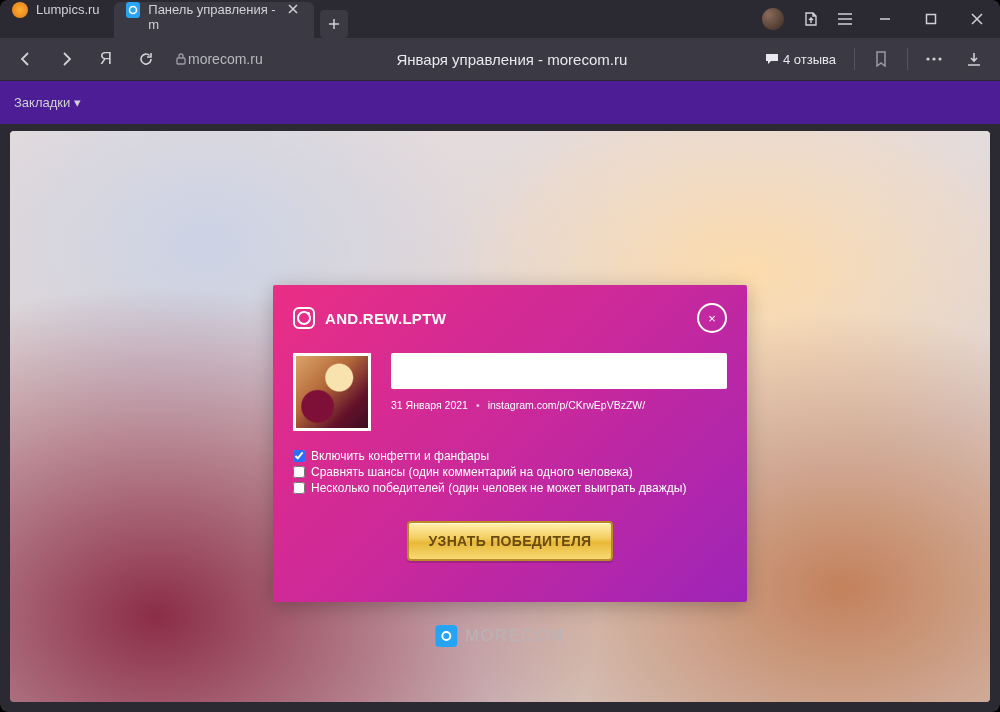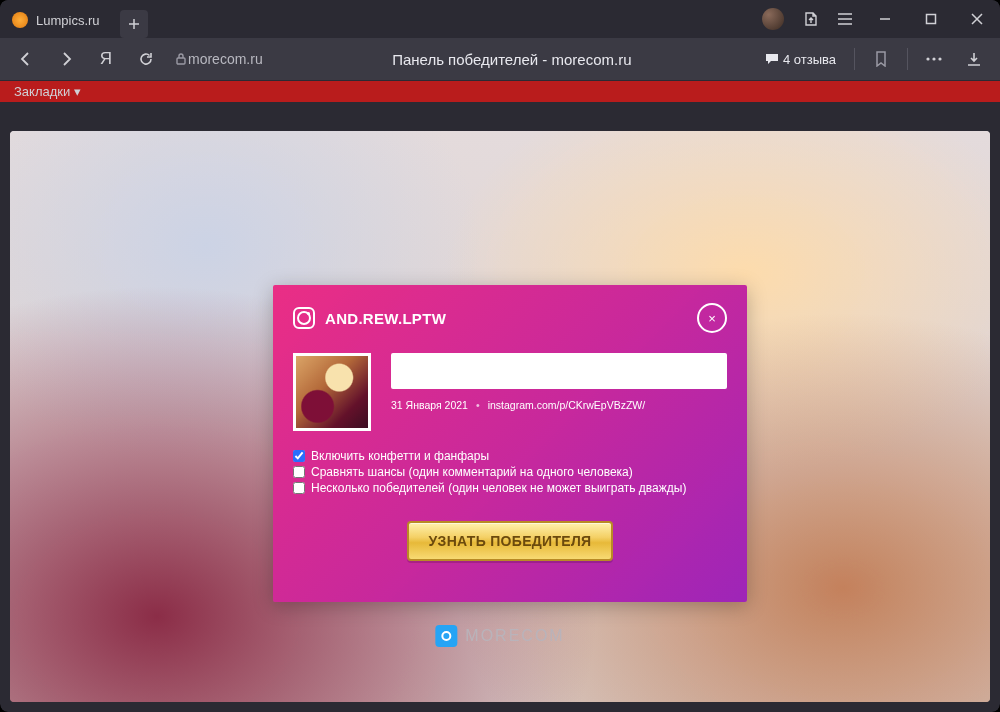--- a/index.html
+++ b/index.html
@@ -14,21 +14,21 @@
 }
 .window { width: 1000px; height: 712px; border-radius: 8px; overflow: hidden; background:#2b2a33; position:relative; }
 .titlebar {
   height: 38px;
   background: #2b2a33;
   display: flex;
   align-items: center;
 }
 .tabs { display: flex; height: 100%; align-items: flex-end; flex:1; }
 .tab {
-  height: 36px; display: flex; align-items: center; gap: 8px;
+  height: 36px; display: flex; align-items: flex-start; gap: 8px;
   padding: 0 14px 0 12px; color: #d0d0d5; font-size: 13px;
   border-top-left-radius: 6px; border-top-right-radius: 6px;
   max-width: 200px; position: relative; cursor: pointer;
 }
 .tab.active { background: #3b3a44; }
 .tab .favicon { width: 16px; height: 16px; display:inline-flex; align-items:center; justify-content:center; }
 .tab .favicon.orange { background: radial-gradient(circle,#ffae3a,#e07a10); border-radius:50%; }
 .tab .favicon.blue { background:#2aa3f0; border-radius:3px; color:#fff; font-size:10px; }
 .tab .close { width:14px; height:14px; display:inline-flex; align-items:center; justify-content:center; color:#d0d0d5; }
 .newtab { width:28px; height:28px; margin-left:6px; border-radius:4px; display:flex; align-items:center; justify-content:center; color:#d0d0d5; background:#3b3a44; cursor:pointer; }
@@ -40,21 +40,21 @@
   height: 42px; background:#3b3a44; display:flex; align-items:center; padding:0 8px; gap:4px;
 }
 .tbtn { width:36px; height:36px; display:flex; align-items:center; justify-content:center; color:#d0d0d5; cursor:pointer; border-radius:4px; }
 .addr {
   display:flex; align-items:center; color:#b8b8c0; font-size:14px;
   padding:0 6px;
 }
 .page-title-center { flex:1; text-align:center; color:#e8e8ee; font-size:15px; }
 .reviews { display:flex; align-items:center; gap:4px; color:#e8e8ee; font-size:13px; padding:0 10px; cursor:pointer; }
 .divider-v { width:1px; height:22px; background:#55545f; margin:0 4px; }
-.bookbar { height:22px; background:#b91c1c; display:flex; align-items:center; padding:0 14px; color:#d0d0d5; font-size:13px; border-top:1px solid #2b2a33;}
+.bookbar { height:44px; background:#4c1d95; display:flex; align-items:center; padding:0 14px; color:#d0d0d5; font-size:13px; border-top:1px solid #2b2a33;}
 .content {
   position:absolute; left:10px; right:10px; top: 131px; bottom:10px;
   border-radius:4px; overflow:hidden;
   background:
    radial-gradient(ellipse 800px 600px at 15% 85%, rgba(122,18,48,.85), transparent 55%),
    radial-gradient(ellipse 700px 500px at 85% 80%, rgba(182,97,47,.7), transparent 55%),
    radial-gradient(ellipse 600px 400px at 75% 25%, rgba(255,220,170,.9), transparent 50%),
    radial-gradient(ellipse 500px 400px at 20% 20%, rgba(200,210,230,.85), transparent 55%),
    linear-gradient(#e4dbdc,#d8ccc9);
   filter: saturate(1.05);
@@ -110,20 +110,33 @@
 <body>
 
 <div class="window">
 
   <div class="titlebar">
     <div class="tabs">
       <div class="tab">
         <span class="favicon orange"></span>
         <span>Lumpics.ru</span>
       </div>
+      <div class="tab active">
+        <span class="favicon blue">
+          <svg width="10" height="10" viewBox="0 0 10 10">
+              <circle cx="5" cy="5" r="3.5" fill="none" stroke="#fff" stroke-width="1.6"></circle>
+            </svg>
+        </span>
+        <span>Панель управления - m</span>
+        <span class="close">
+          <svg width="10" height="10" viewBox="0 0 10 10">
+              <path d="M1 1 L9 9 M9 1 L1 9" stroke="#d0d0d5" stroke-width="1.5"></path>
+            </svg>
+        </span>
+      </div>
       <div class="newtab">
         <svg width="12" height="12" viewBox="0 0 12 12">
             <path d="M6 1 V11 M1 6 H11" stroke="#d0d0d5" stroke-width="1.5"></path>
           </svg>
       </div>
     </div>
     <div class="avatar-small"></div>
     <div class="sync-icon">
       <svg width="16" height="16" viewBox="0 0 16 16">
           <path d="M3 2 h7 l3 3 v9 h-10z M10 2 v3 h3" fill="none" stroke="#d0d0d5" stroke-width="1.4"></path>
@@ -175,21 +188,21 @@
       </div>
     <div class="addr">
       <span>
           <svg width="14" height="14" viewBox="0 0 14 14">
             <rect x="3" y="6" width="8" height="6" rx="1" fill="none" stroke="#9a99a4" stroke-width="1.4"></rect>
             <path d="M5 6 v-2 a2 2 0 0 1 4 0 v2" fill="none" stroke="#9a99a4" stroke-width="1.4"></path>
           </svg>
         </span>
       <span>morecom.ru</span>
     </div>
-    <div class="page-title-center">Панель победителей - morecom.ru</div>
+    <div class="page-title-center">Января управления - morecom.ru</div>
     <div class="reviews">
       <span>
           <svg width="14" height="14" viewBox="0 0 14 14">
             <path d="M1 2 h12 v7 h-7 l-3 3 v-3 h-2 z" fill="#e8e8ee"></path>
           </svg>
         </span>
       <span>4 отзыва</span>
     </div>
     <div class="divider-v"></div>
     <div class="tbtn">

